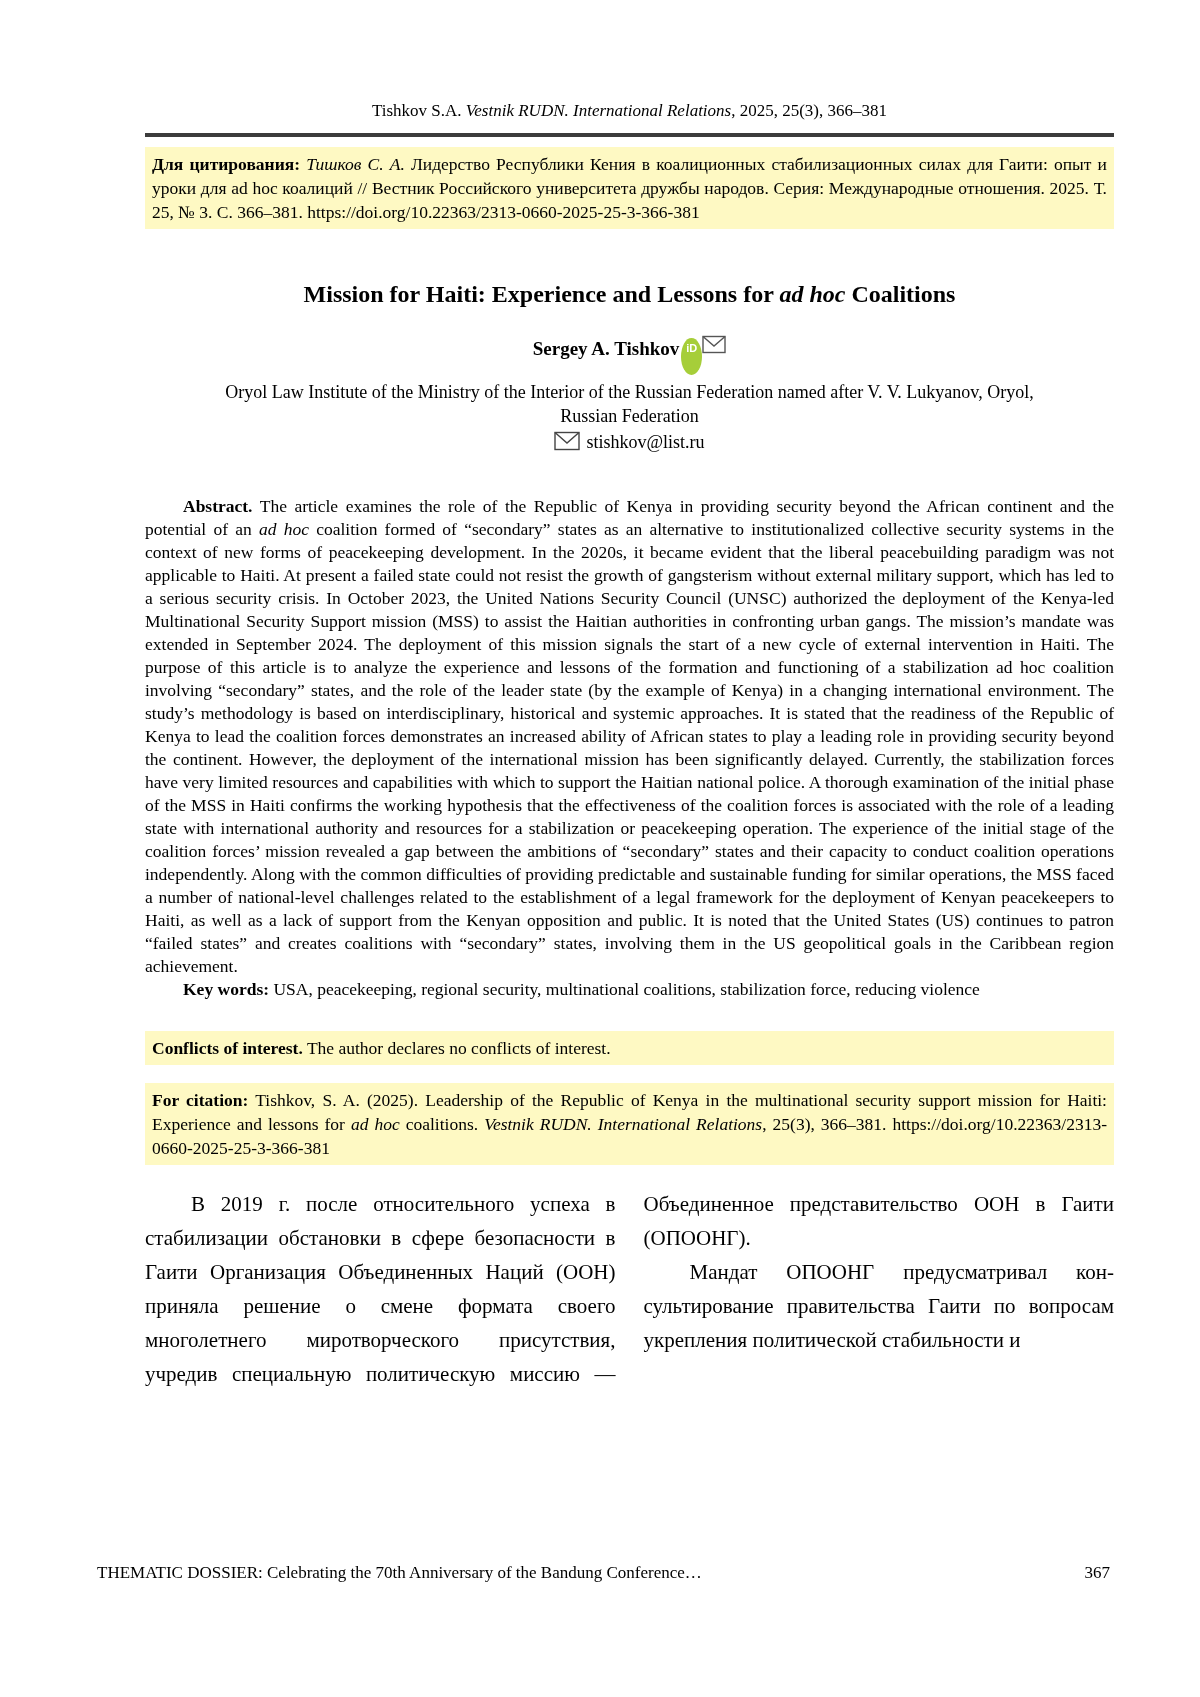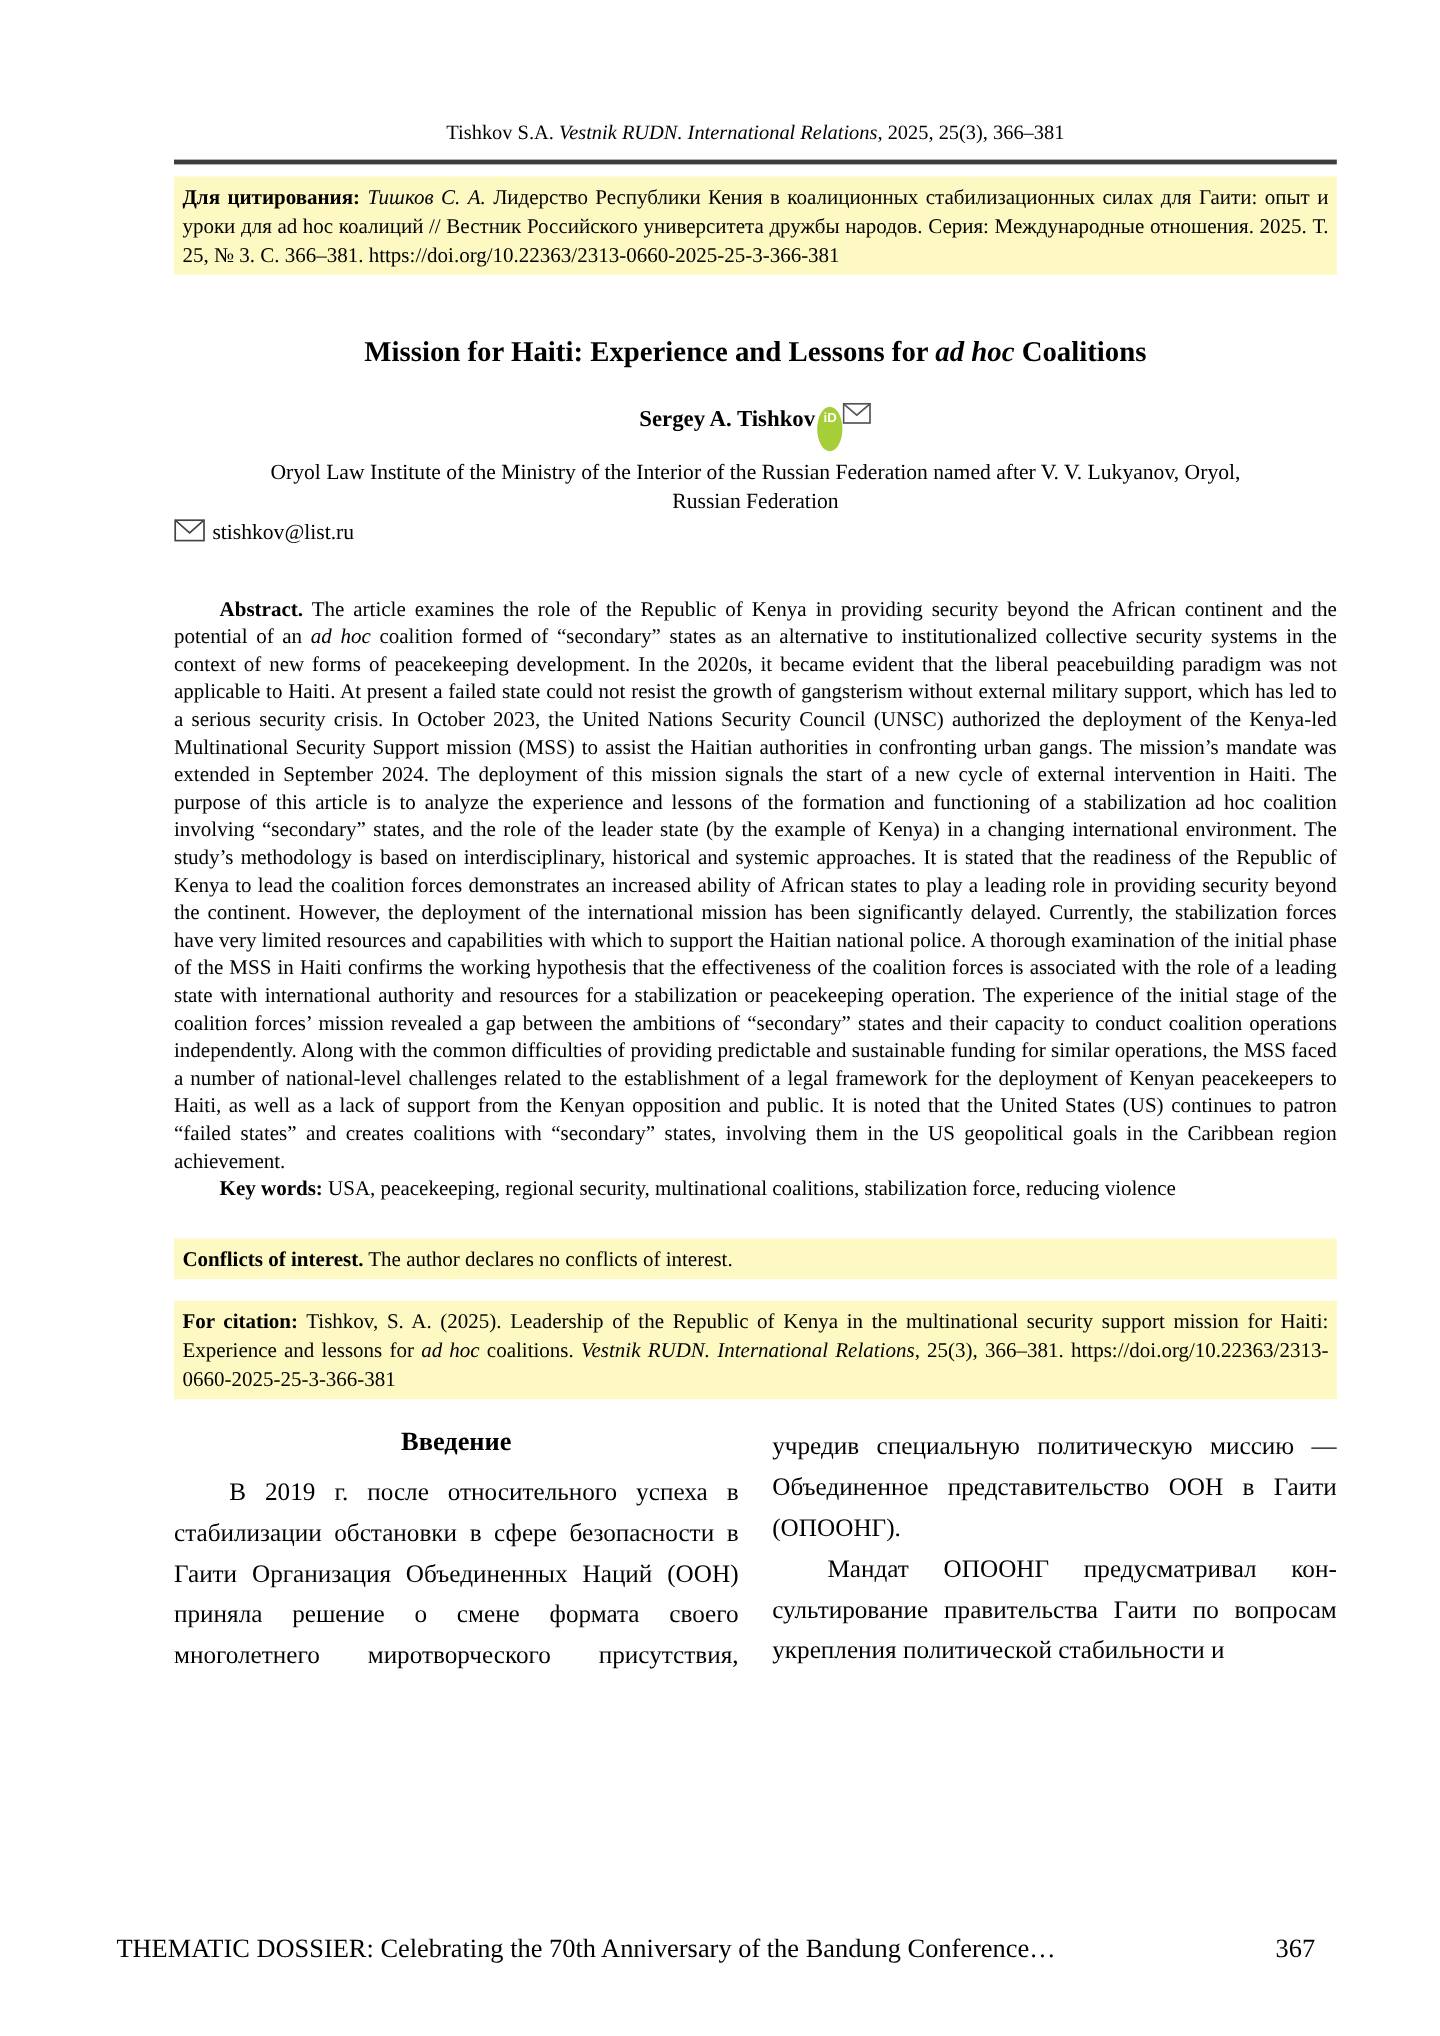--- a/index.html
+++ b/index.html
@@ -62,20 +62,21 @@
   .env-svg { vertical-align: 1px; }
   .affiliation {
     margin-top: 5px;
     text-align: center;
     font-size: 18px;
     line-height: 24px;
     padding: 0 60px;
   }
   .email-row {
     margin-top: 3px;
+    text-align: center;
     font-size: 18px;
   }
   .email-row .env-svg { vertical-align: -3px; margin-right: 6px; }
 
   .abstract-wrap { margin-top: 42px; }
   .jpara {
     text-align: justify;
     font-size: 17.5px;
     line-height: 23px;
     text-indent: 38px;
@@ -99,26 +100,25 @@
   }
   .ip {
     text-align: justify;
     font-size: 21px;
     line-height: 34px;
     text-indent: 46px;
     hyphens: manual;
   }
   .footer {
     position: absolute;
-    left: 97px; right: 104px;
+    left: 97px; right: 90px;
     top: 1563px;
     display: flex;
     justify-content: space-between;
-    font-size: 22px;
-    margin-top: 48px;
+    font-size: 17px;
   }
   i { font-style: italic; }
   b { font-weight: bold; }
   .link { color: #000; text-decoration: none; }
 </style>
 </head>
 <body>
 
 <div class="page">
   <div class="content">
@@ -164,21 +164,20 @@
 
     <div class="gray-block conflicts">
       <b>Conflicts of interest.</b><span> The author declares no conflicts of interest.</span>
     </div>
 
     <div class="gray-block forcitation">
       <b>For citation:</b><span> Tishkov, S. A. (2025). Leadership of the Republic of Kenya in the multinational security support mission for Haiti: Experience and lessons for </span><i>ad hoc</i><span> coalitions. </span><i>Vestnik RUDN. International Relations</i><span>, 25(3), 366–381. </span><span class="link">https://doi.org/10.22363/2313-0660-2025-25-3-366-381</span>
     </div>
 
     <div class="intro">
-      <h2 class="intro-heading">Введение</h2>
       <p class="ip">В 2019 г. после относительного успеха в стабилизации обстановки в сфере безопасно­сти в Гаити Организация Объединенных Наций (ООН) приняла решение о смене фор­мата своего многолетнего миротворческого присутствия, учредив специальную полити­ческую миссию — Объединенное представи­тельство ООН в Гаити (ОПООНГ).</p>
       <p class="ip">Мандат ОПООНГ предусматривал кон­сультирование правительства Гаити по вопро­сам укрепления политической стабильности и</p>
     </div>
 
   </div>
 
   <div class="footer">
     <span>THEMATIC DOSSIER: Celebrating the 70th Anniversary of the Bandung Conference…</span>
     <span>367</span>
   </div>

